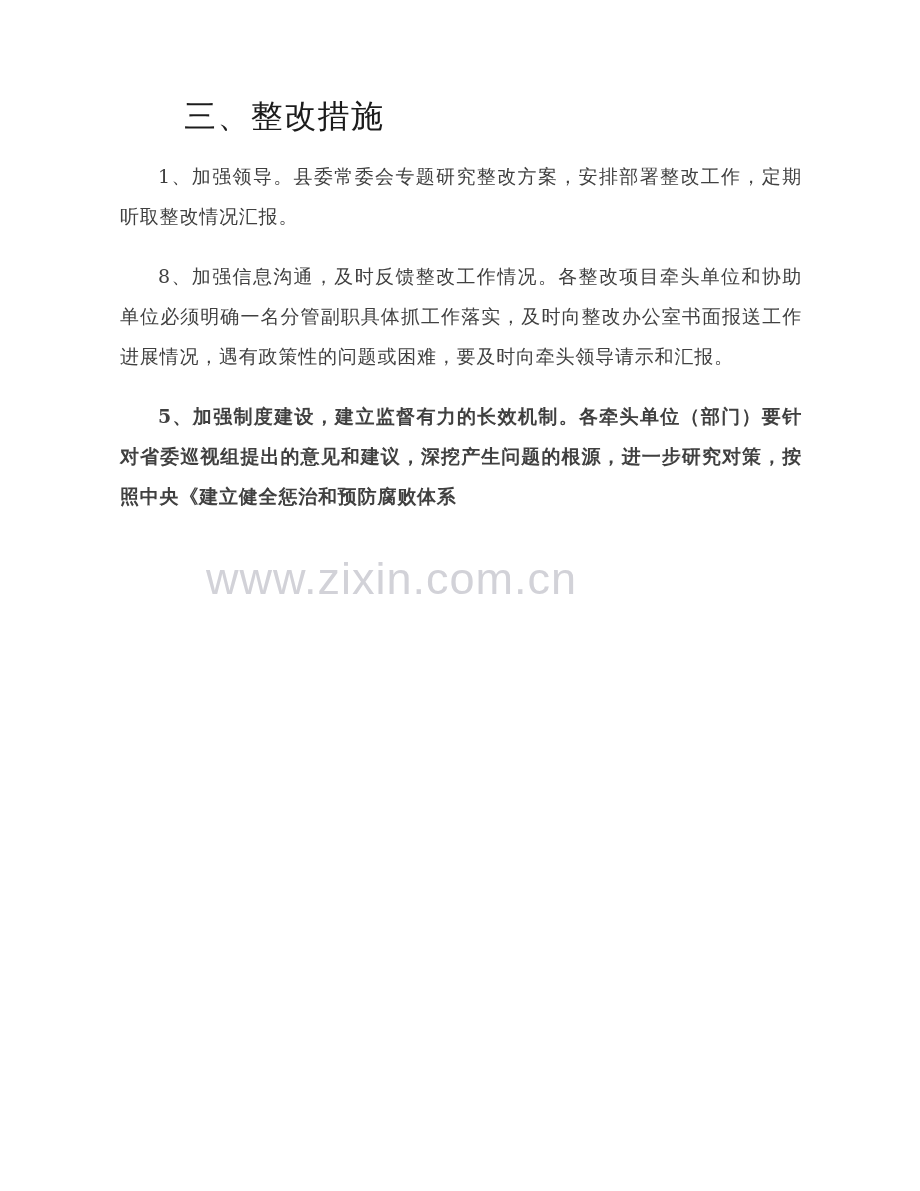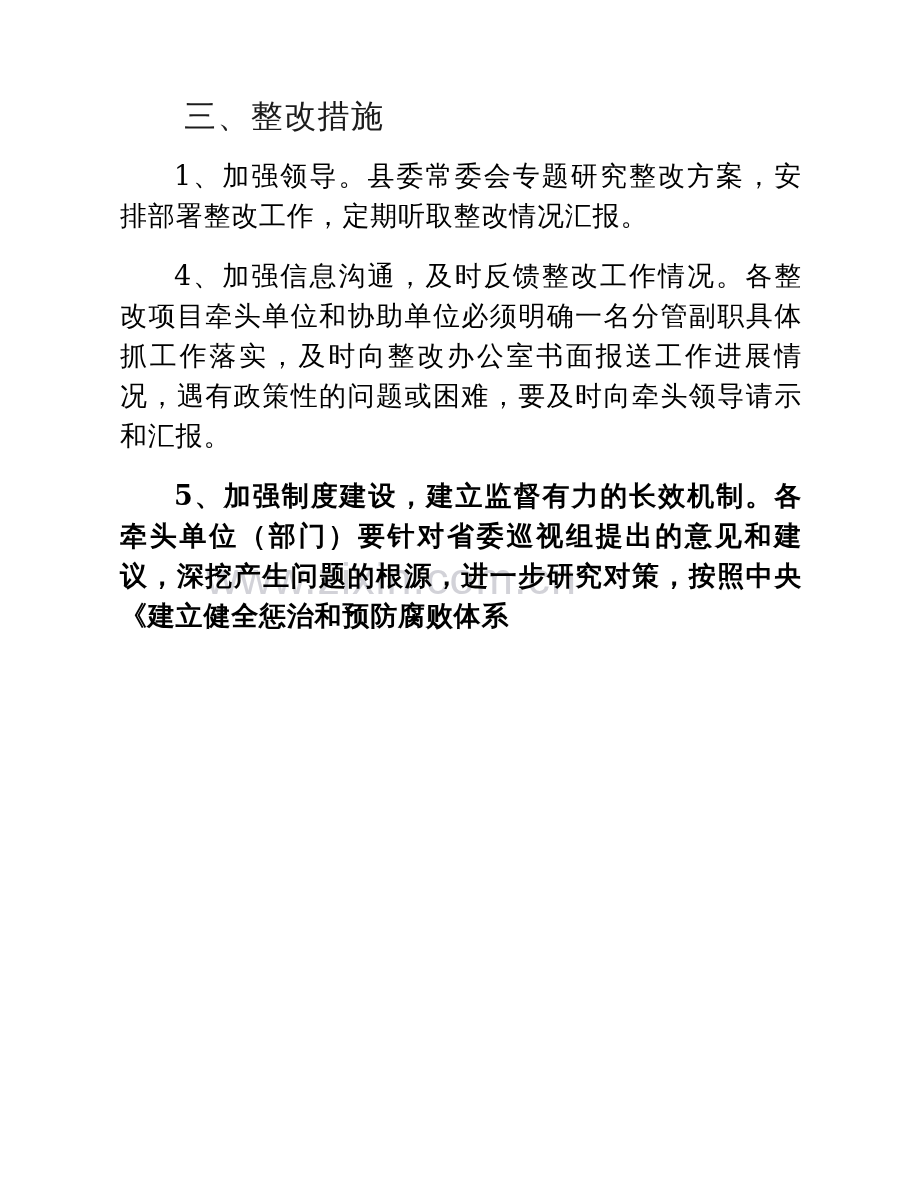--- a/index.html
+++ b/index.html
@@ -29,23 +29,23 @@
     font-size: 32px;
     line-height: 40px;
     color: #1c1c1c;
     letter-spacing: 1.4px;
     text-indent: 2em;
     margin: 0 0 20px 0;
     font-family: "DejaVu Serif", "Liberation Serif", serif;
     white-space: nowrap;
   }
   .para {
-    font-size: 27px;
+    font-size: 19px;
     line-height: 40px;
-    color: #000000;
+    color: #404040;
     letter-spacing: 0.8px;
     text-indent: 2em;
     margin: 0 0 20px 0;
     text-align: justify;
     text-justify: inter-character;
     font-family: "DejaVu Serif", "Liberation Serif", serif;
   }
   .para:last-child {
     margin-bottom: 0;
     font-weight: bold;
@@ -75,20 +75,20 @@
 
   <div class="watermark">www.zixin.com.cn</div>
 
   <div class="doc-body">
 
     <p class="heading">三、整改措施</p>
 
     <p class="para">1、加强领导。县委常委会专题研究整改方案，安排部署整改工作，定期听取整改情况汇报。</p>
 
 
-    <p class="para">4、加强信息沟通，及时反馈整改工作情况。各整改项目牵头单位和协助单位必须明确一名分管副职具体抓工作落实，及时向整改办公室书面报送工作进展情况，遇有政策性的问题或困难，要及时向牵头领导请示和汇报。</p>
+    <p class="para">8、加强信息沟通，及时反馈整改工作情况。各整改项目牵头单位和协助单位必须明确一名分管副职具体抓工作落实，及时向整改办公室书面报送工作进展情况，遇有政策性的问题或困难，要及时向牵头领导请示和汇报。</p>
 
 
     <p class="para">5、加强制度建设，建立监督有力的长效机制。各牵头单位（部门）要针对省委巡视组提出的意见和建议，深挖产生问题的根源，进一步研究对策，按照中央《建立健全惩治和预防腐败体系</p>
 
   </div>
 
 </div>
 
 </body></html>

